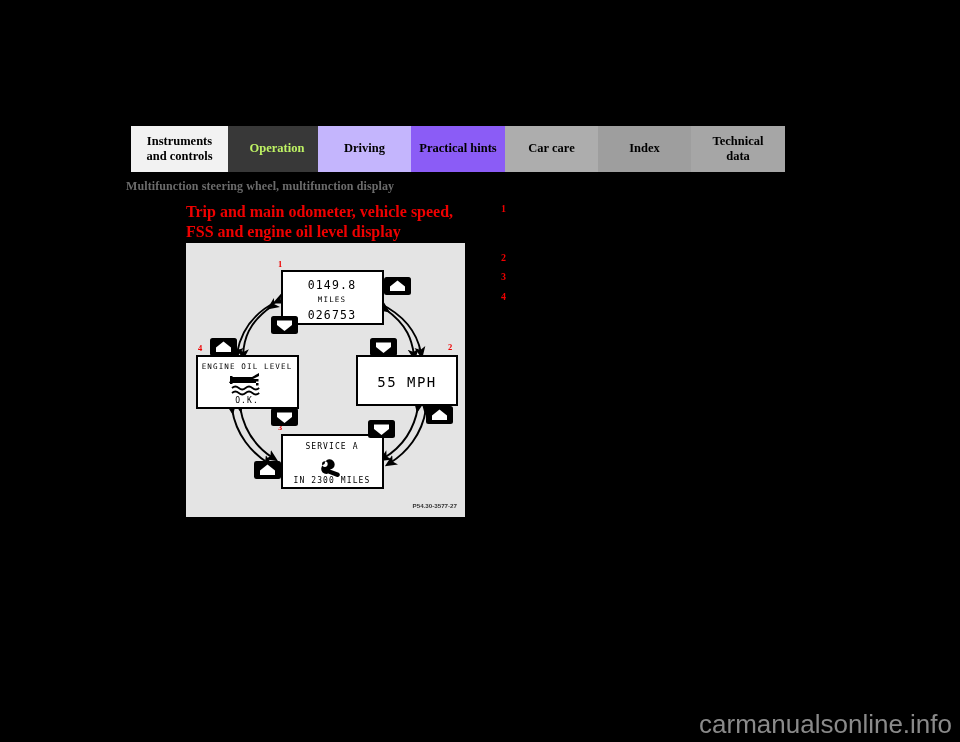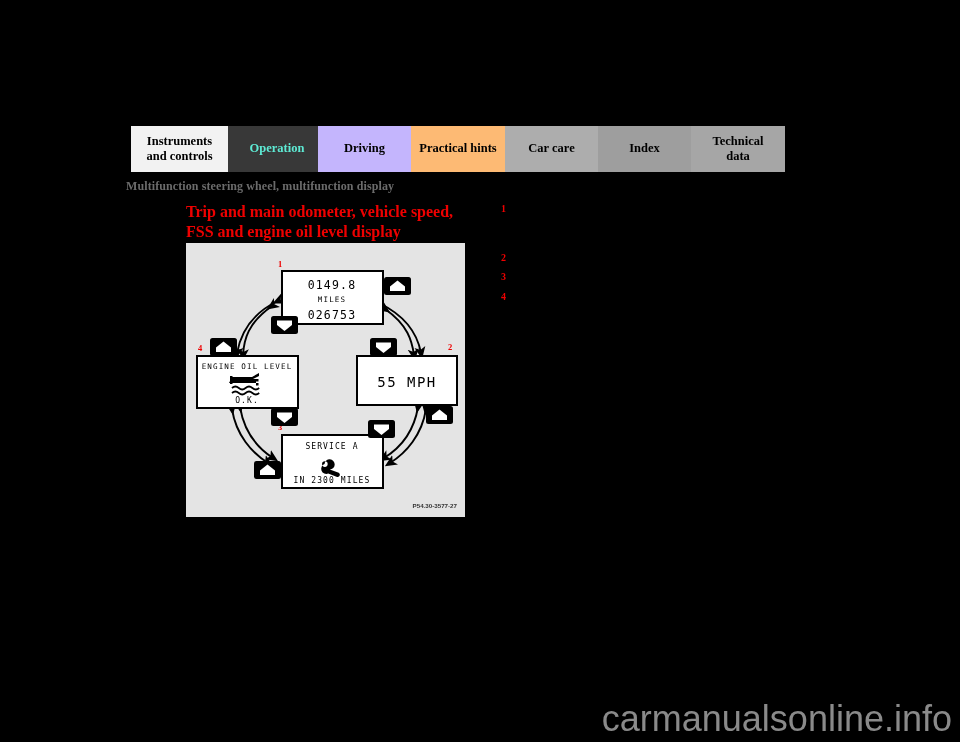--- a/index.html
+++ b/index.html
@@ -33,21 +33,21 @@
     justify-content: center;
     text-align: center;
     font-family: "Liberation Serif", serif;
     font-size: 12.5px;
     font-weight: bold;
     line-height: 1.22;
     color: #000000;
     padding: 0 4px;
     box-sizing: border-box;
   }
-  .tab.active { color: #5eead4; padding-left: 12px; }
+  .tab.active { color: #bef264; padding-left: 12px; }
   .tab-label { display: block; }
 
   
   #section-heading {
     position: absolute;
     left: 126px;
     top: 179px;
     font-family: "Liberation Serif", serif;
     font-size: 12px;
     font-weight: bold;
@@ -112,21 +112,21 @@
     color: #000000;
     white-space: nowrap;
   }
 
   
   #watermark {
     position: absolute;
     right: 8px;
     bottom: 2px;
     font-family: "Liberation Sans", sans-serif;
-    font-size: 36px;
+    font-size: 26px;
     color: #8a8a8a;
     letter-spacing: 0px;
     text-align: right;
   }
 </style>
 </head>
 <body>
 
 <div id="tabbar">
 
@@ -143,21 +143,21 @@
     </span>
   </div>
 
   <div class="tab" style="background:#c4b5fd; width:93px;">
     <span>
       <span class="tab-label">Driving</span>
     </span>
   </div>
 
 
-  <div class="tab" style="background:#fdba74; width:94px;">
+  <div class="tab" style="background:#8b5cf6; width:94px;">
     <span>
       <span class="tab-label">Practical hints</span>
     </span>
   </div>
 
   <div class="tab" style="background:#adadad; width:93px;">
     <span>
       <span class="tab-label">Car care</span>
     </span>
   </div>

